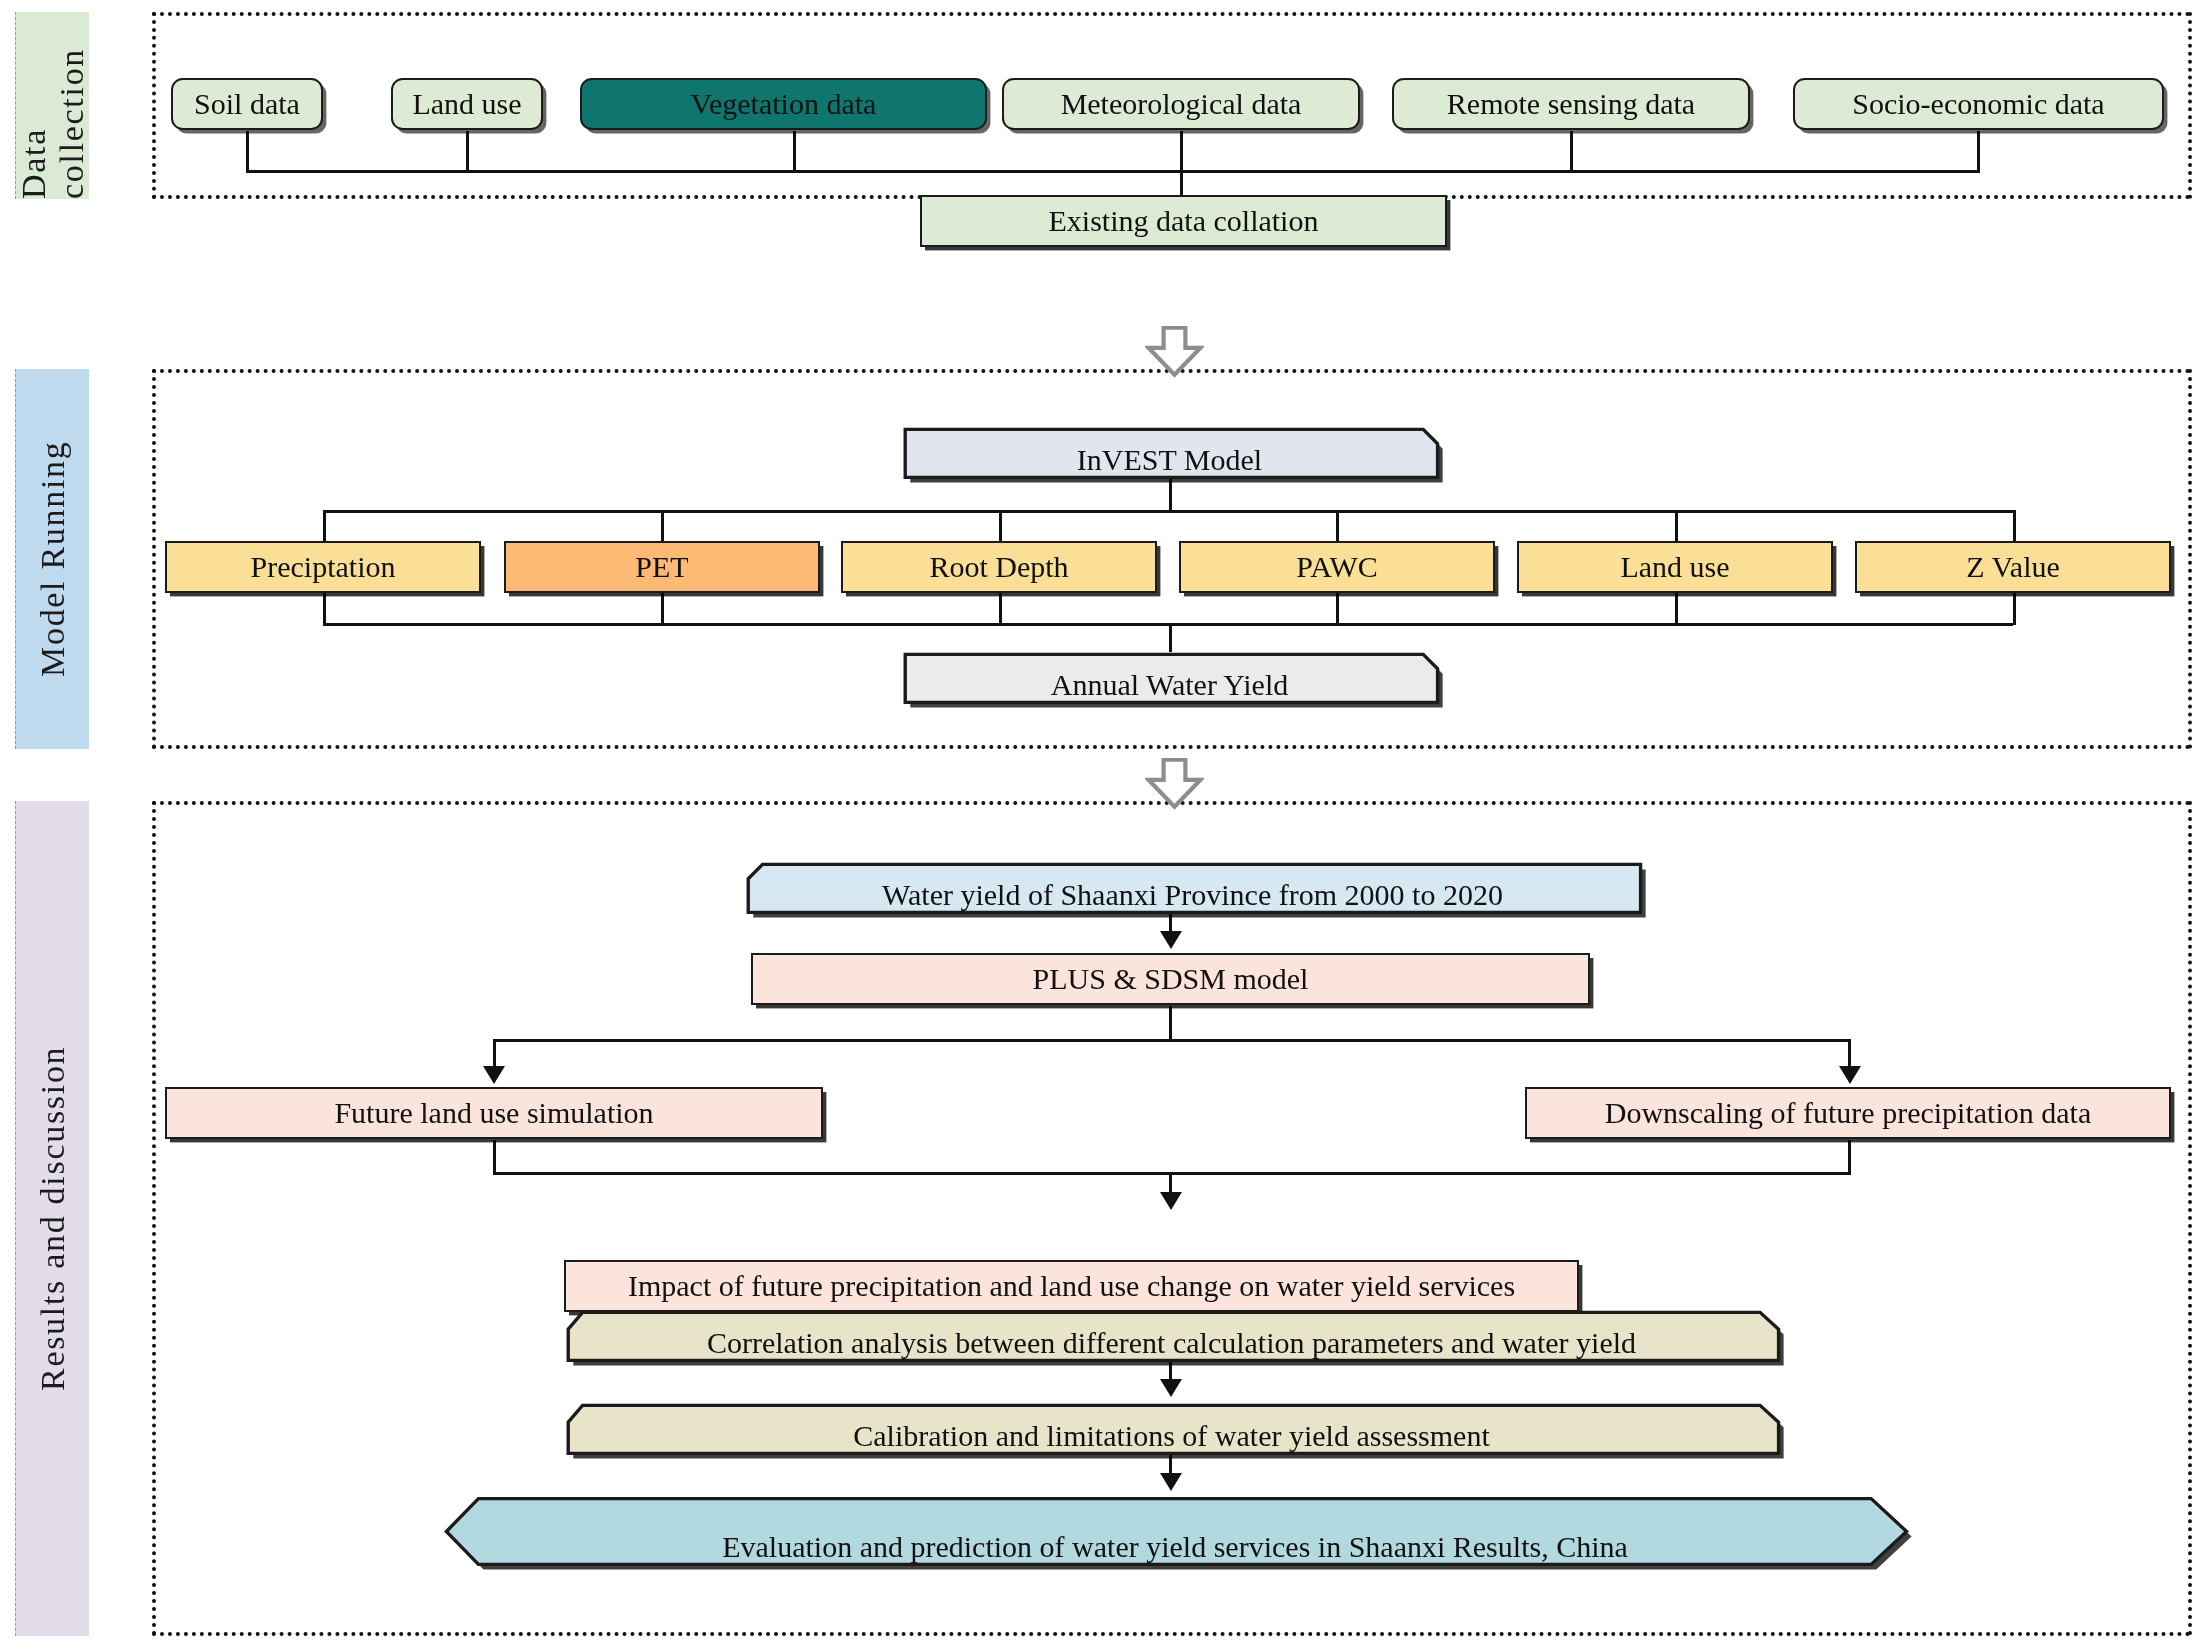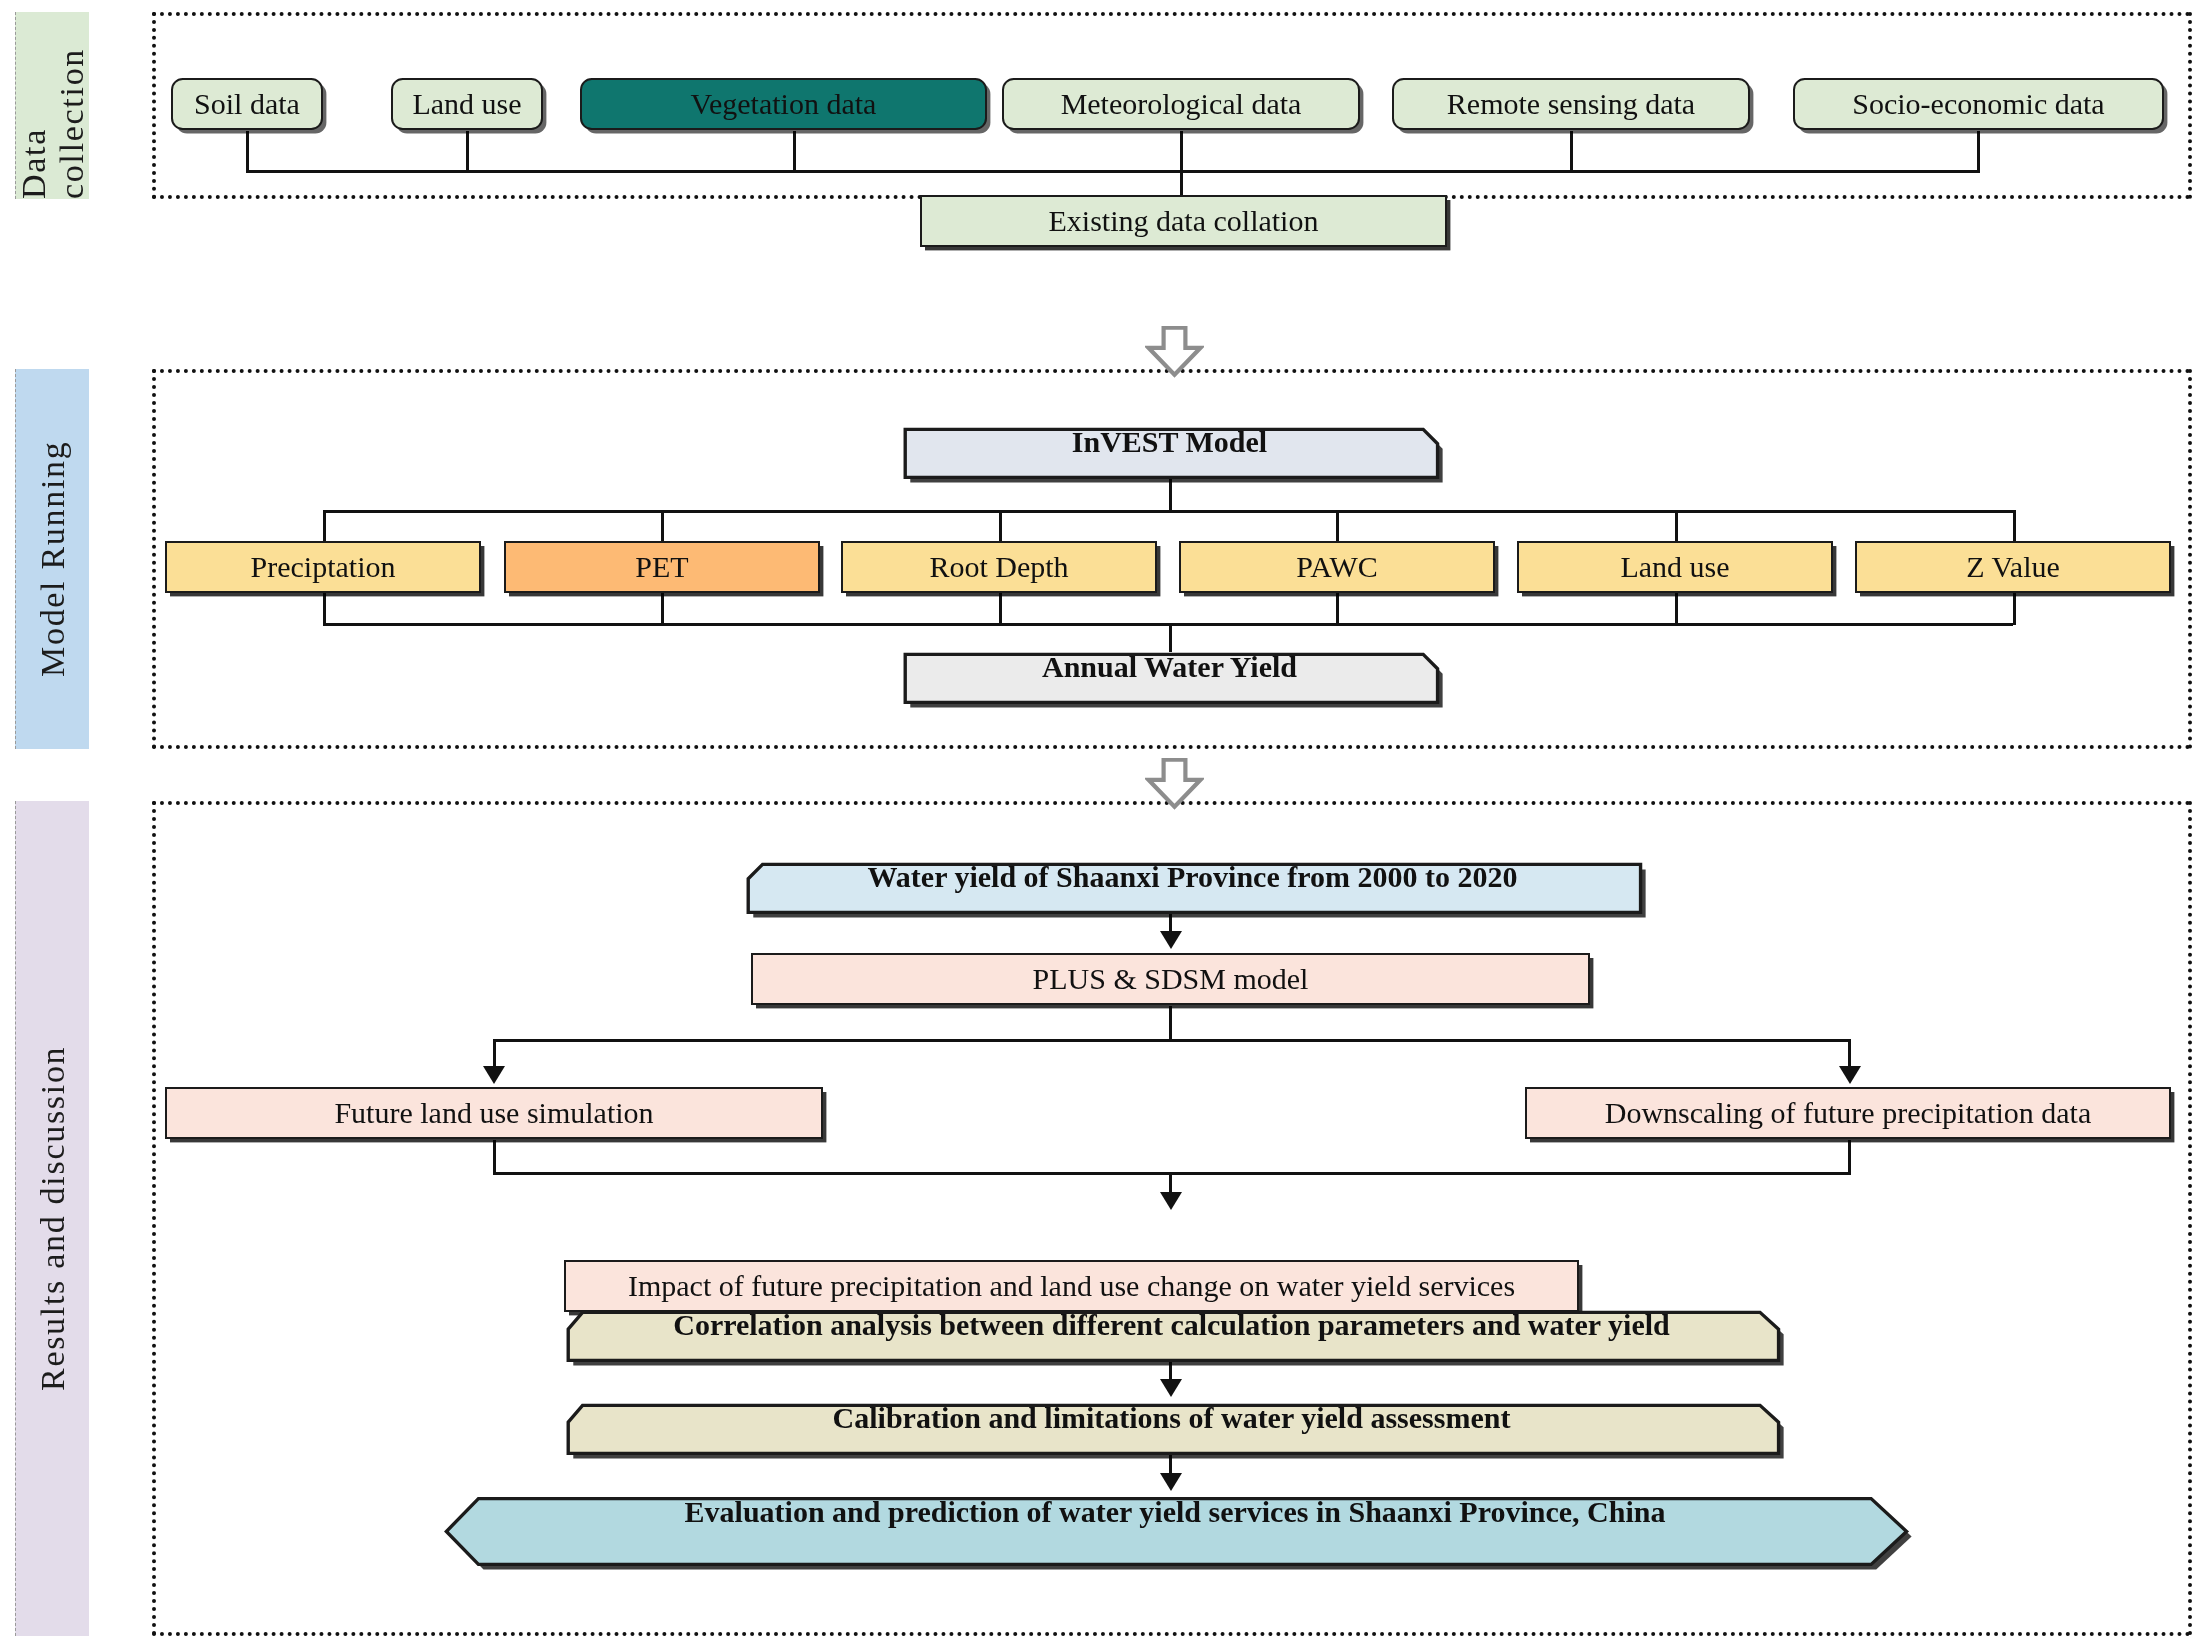--- a/index.html
+++ b/index.html
@@ -33,23 +33,23 @@
     padding:0 8.4px;
     z-index:5;
   }
   .node.round{border-radius:11.8px;box-shadow:4.2px 4.2px 0 -0.8px rgba(0,0,0,.6);}
 
   
   .shapewrap{position:absolute;z-index:5;}
   .shapewrap svg{position:absolute;left:0;top:0;overflow:visible;}
   .shapewrap .lbl{
     position:absolute;left:0;top:0;width:100%;height:100%;
-    display:flex;align-items:flex-start;justify-content:center;
+    display:flex;align-items:flex-end;justify-content:center;
     text-align:center;font-size:30px;color:#111;
-    padding:0 11.8px;box-sizing:border-box;font-weight:bold;
+    padding:0 11.8px;box-sizing:border-box;
   }
 
   
   .ln{position:absolute;background:#111;z-index:2;}
   .lnh{height:2.5px;}
   .lnv{width:2.5px;}
   .arrow-down{position:absolute;width:0;height:0;
     border-left:11px solid transparent;border-right:11px solid transparent;
     border-top:18.6px solid #111;z-index:3;}
 
@@ -248,18 +248,18 @@
   </div>
   <div class="ln lnv" style="left:1169px;top:1454px;height:22px;"></div>
   <div class="arrow-down" style="left:1160px;top:1473px;"></div>
 
   <div class="shapewrap" style="left:443px;top:1495px;width:1464px;height:69px;">
     <svg width="1472" height="78" viewBox="0 0 1745 92">
       <polygon points="42,4 1693,4 1735,43 1693,82 42,82 4,43" fill="#000" opacity="0.75" transform="translate(6,6)"></polygon>
       <polygon points="42,4 1693,4 1735,43 1693,82 42,82 4,43" fill="#b2d9e0" stroke="#1b1b1b" stroke-width="4"></polygon>
     </svg>
     <div class="lbl">
-      <span>Evaluation and prediction of water yield services in Shaanxi Province, China</span>
+      <span>Evaluation and prediction of water yield services in Shaanxi Results, China</span>
       </div>
   </div>
 
 </div>
 
 
 </body></html>

